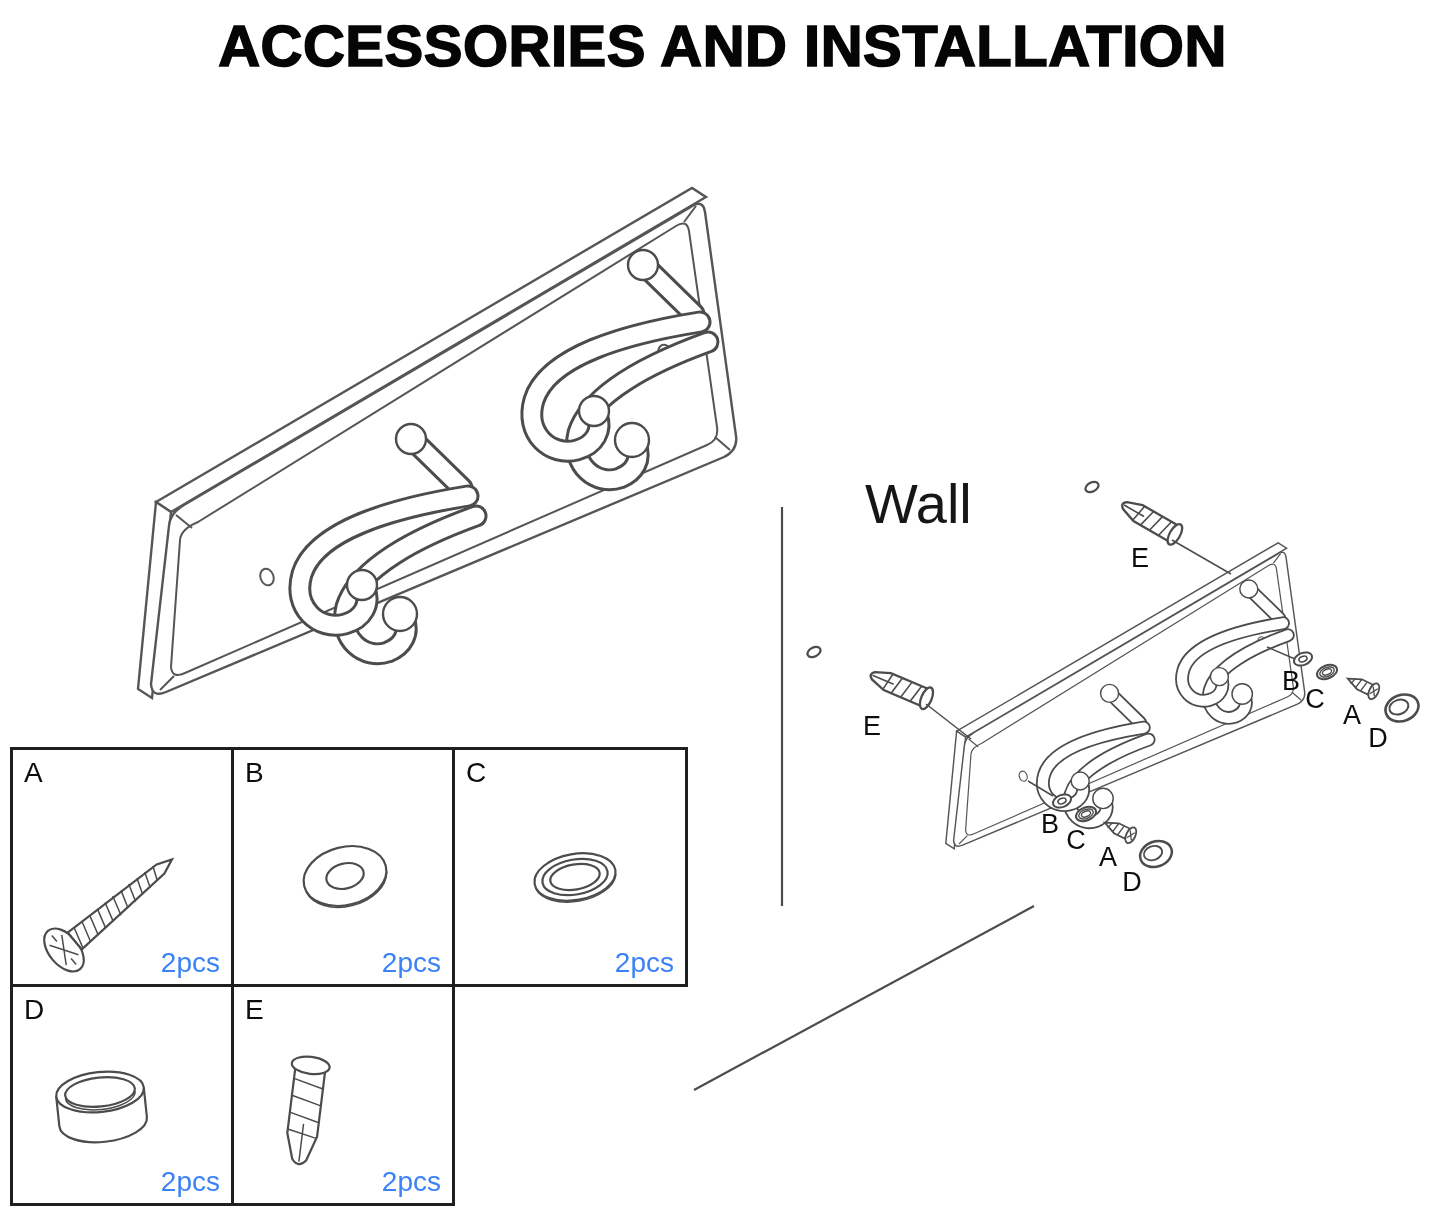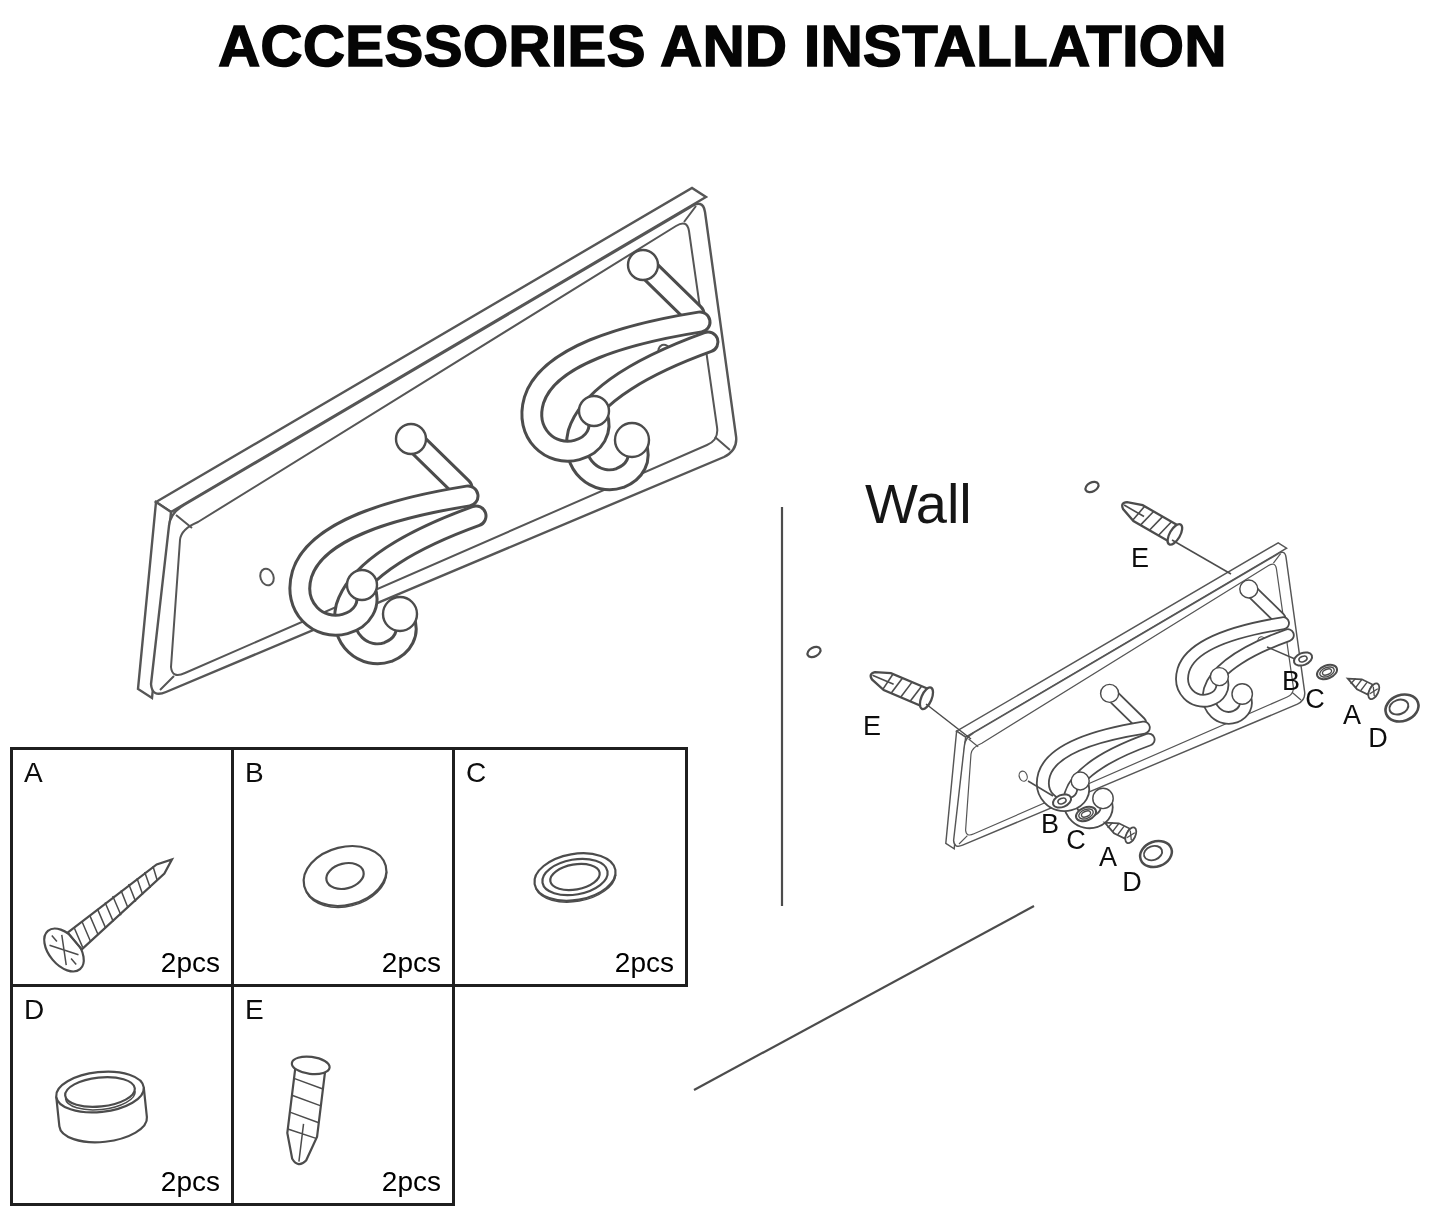--- a/index.html
+++ b/index.html
@@ -24,21 +24,21 @@
 
   
   .parts-table { position:absolute; left:10px; top:747px; width:670px; height:460px; }
   .cell { position:absolute; border:3px solid #1f1f1f; background:transparent; }
   .cell-a { left:0;   top:0;   width:224px; height:240px; }
   .cell-b { left:221px;top:0;  width:224px; height:240px; }
   .cell-c { left:442px;top:0;  width:236px; height:240px; }
   .cell-d { left:0;   top:237px; width:224px; height:222px; }
   .cell-e { left:221px;top:237px; width:224px; height:222px; }
   .cell-letter { position:absolute; top:7px; left:11px; font-size:28px; color:#0d0d0d; }
-  .cell-qty    { position:absolute; bottom:5px; right:11px; font-size:28px; color:#000000; }
+  .cell-qty    { position:absolute; bottom:5px; right:11px; font-size:28px; color:#3b82f6; }
 </style>
 </head>
 <body>
 
 <h1 class="page-title">ACCESSORIES AND INSTALLATION</h1>
 
 <div class="parts-table">
   <div class="cell cell-a">
     <span class="cell-letter">A</span>
     <span class="cell-qty">2pcs</span>

